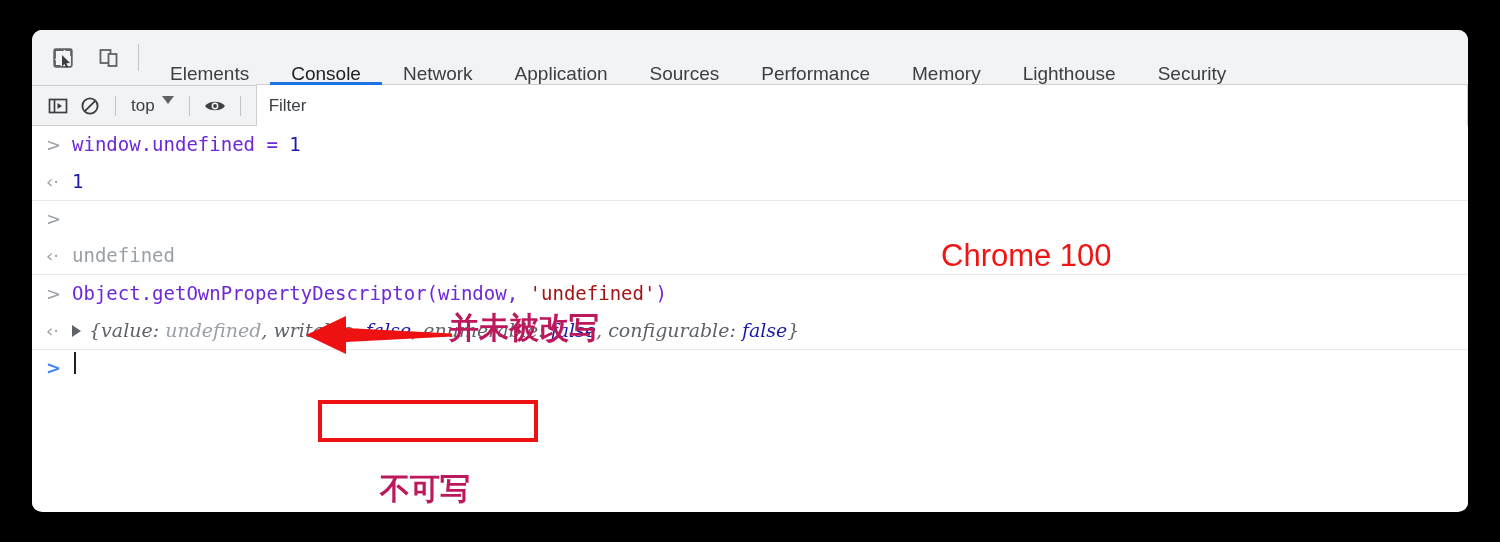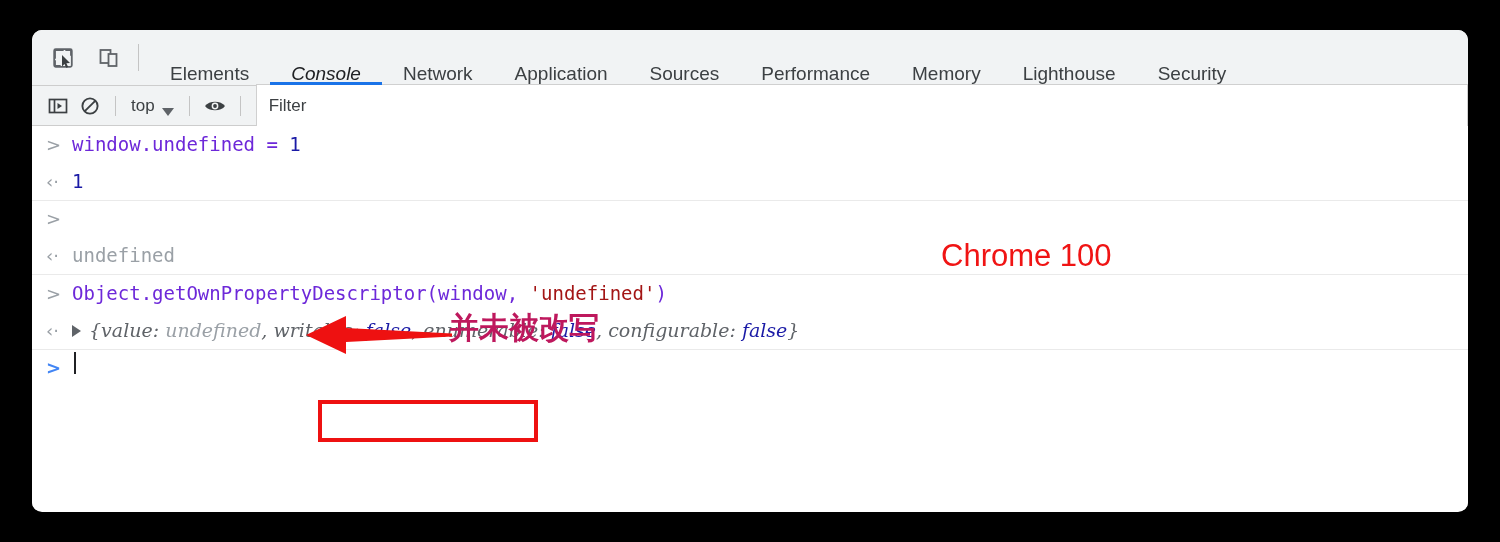--- a/index.html
+++ b/index.html
@@ -61,21 +61,20 @@
     align-items: flex-end;
     padding: 0 21px;
     font-size: 19px;
     color: #3c4043;
     cursor: pointer;
     position: relative;
     white-space: nowrap;
   }
   .tab.active {
     color: #202124;
-    font-style: italic;
   }
   .tab.active::after {
     content: "";
     position: absolute;
     left: 0;
     right: 0;
     bottom: 0;
     height: 3px;
     background: #1a73e8;
   }
@@ -99,21 +98,21 @@
     cursor: pointer;
   }
   .tb-sep {
     width: 1px;
     height: 20px;
     background: #c4c4c4;
     margin: 0 9px;
   }
   .context-select {
     display: flex;
-    align-items: flex-end;
+    align-items: flex-start;
     gap: 7px;
     font-size: 17px;
     color: #3c4043;
     padding: 0 6px;
     cursor: pointer;
   }
   .caret {
     width: 0;
     height: 0;
     border-left: 6px solid transparent;
@@ -354,15 +353,16 @@
     <div class="anno-text" id="anno-chrome-version">Chrome 100</div>
 
     <svg id="anno-arrow" viewBox="0 0 150 46">
       <path d="M2 23 L42 4 L42 16 L148 21.5 L148 24.5 L42 30 L42 42 Z" fill="#ee1111"></path>
     </svg>
 
     <div class="anno-text" id="anno-not-rewritten">并未被改写</div>
 
     <div id="anno-redbox"></div>
 
+    <div class="anno-text" id="anno-not-writable">不可写</div>
   </div>
 
 </div>
 
 </body></html>

